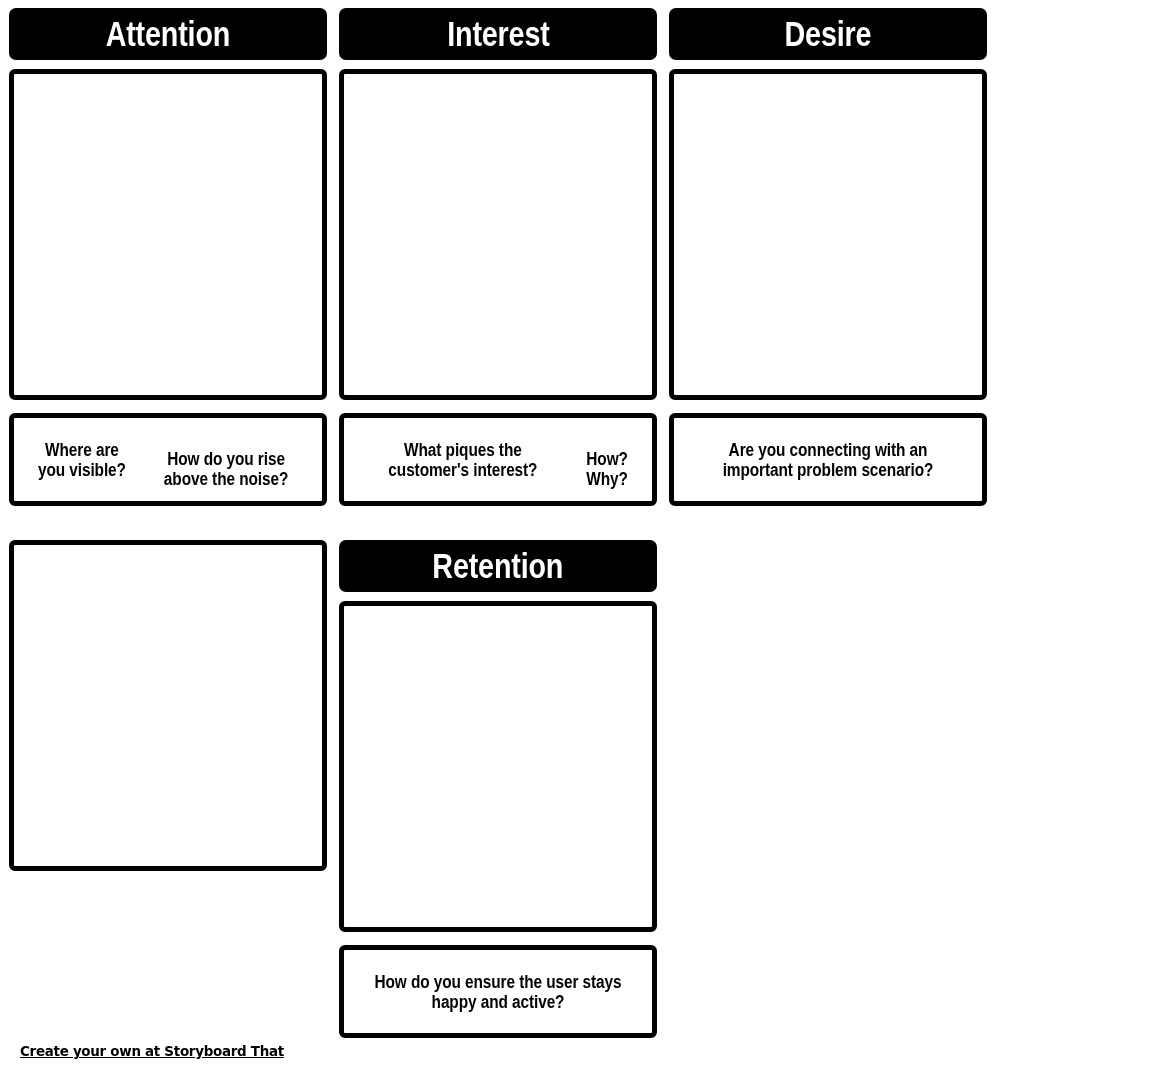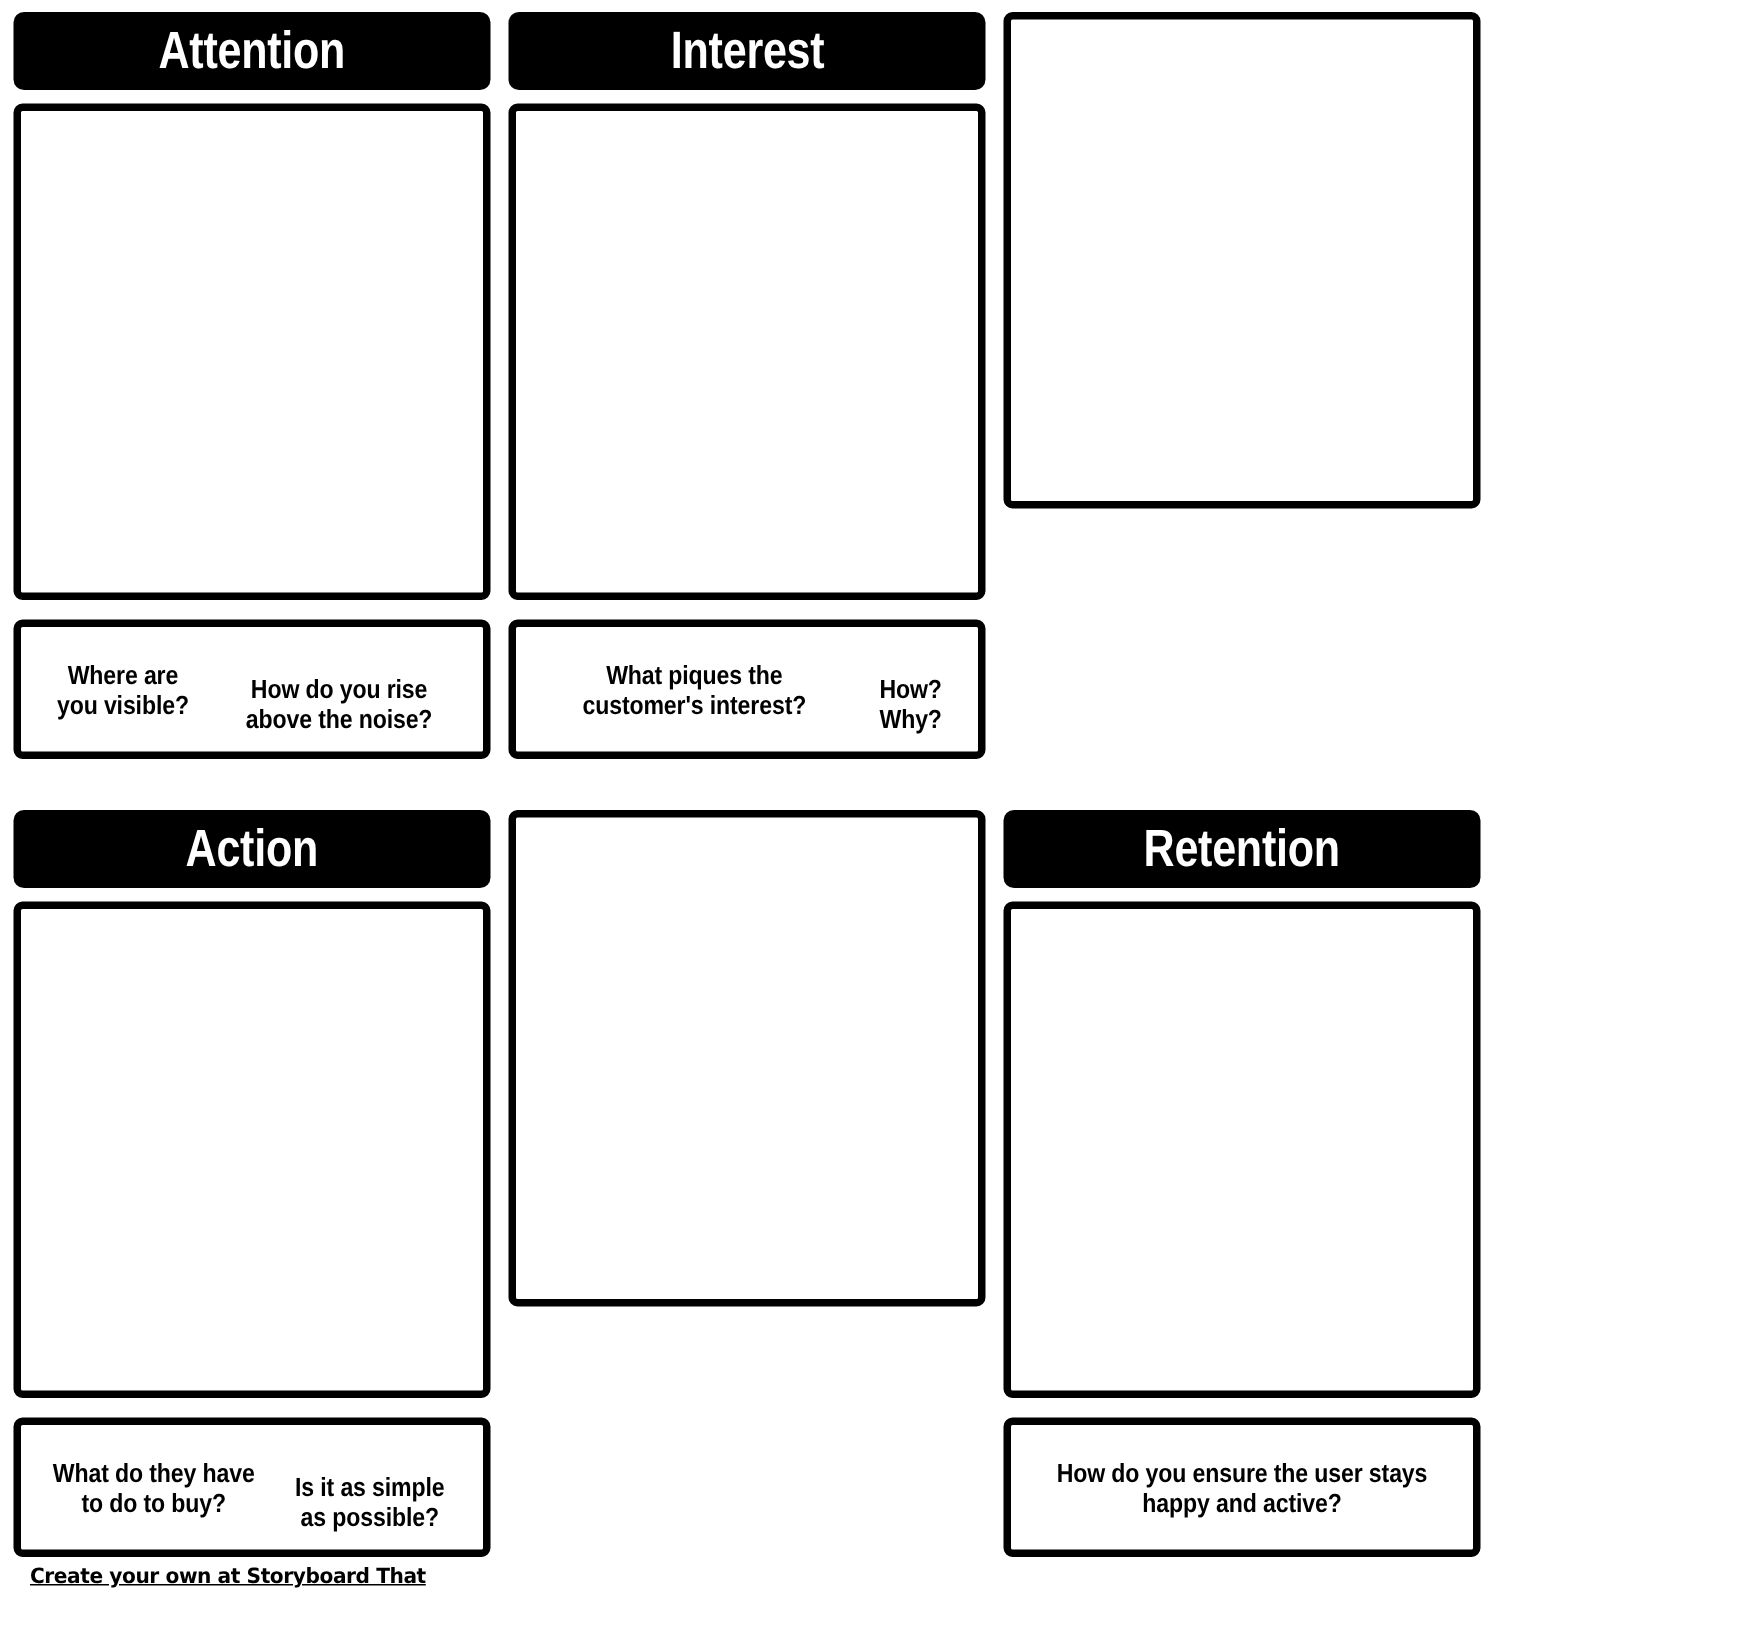--- a/index.html
+++ b/index.html
@@ -142,37 +142,33 @@
         <span class="cell-header-text">Interest</span>
       </div>
       <div class="cell-canvas"></div>
       <div class="cell-caption">
         <div class="caption-line">What piques the customer's interest?</div>
         <div class="caption-line">How? Why?</div>
       </div>
     </div>
 
     <div class="cell">
+      <div class="cell-header">
+        <span class="cell-header-text">Desire</span>
+      </div>
       <div class="cell-canvas"></div>
+      <div class="cell-caption single">
+        <div class="caption-line">Are you connecting with an important problem scenario?</div>
+      </div>
     </div>
 
   </div>
 
   <div class="row row-2">
 
-    <div class="cell">
-      <div class="cell-header">
-        <span class="cell-header-text">Action</span>
-      </div>
-      <div class="cell-canvas"></div>
-      <div class="cell-caption">
-        <div class="caption-line">What do they have to do to buy?</div>
-        <div class="caption-line">Is it as simple as possible?</div>
-      </div>
-    </div>
 
     <div class="cell">
       <div class="cell-canvas"></div>
     </div>
 
     <div class="cell">
       <div class="cell-header">
         <span class="cell-header-text">Retention</span>
       </div>
       <div class="cell-canvas"></div>

